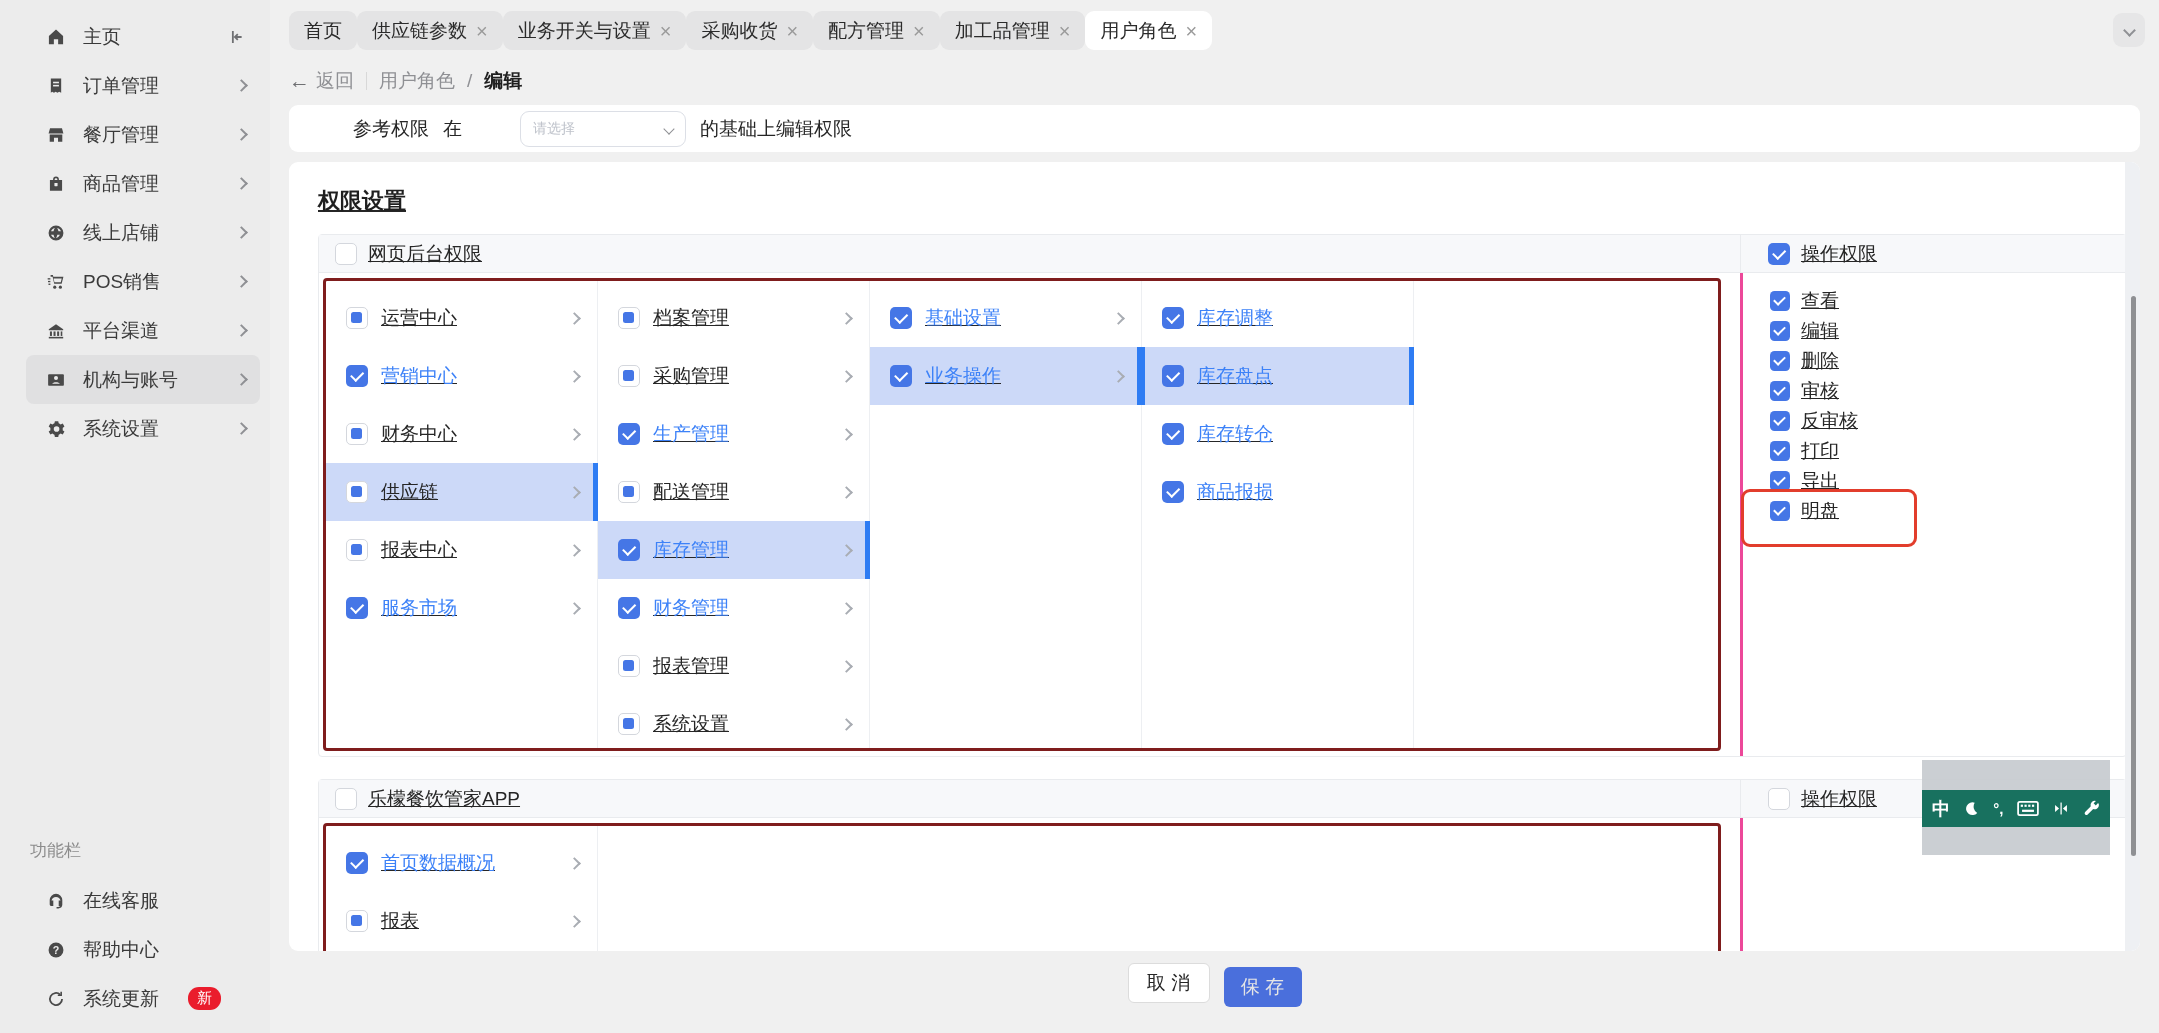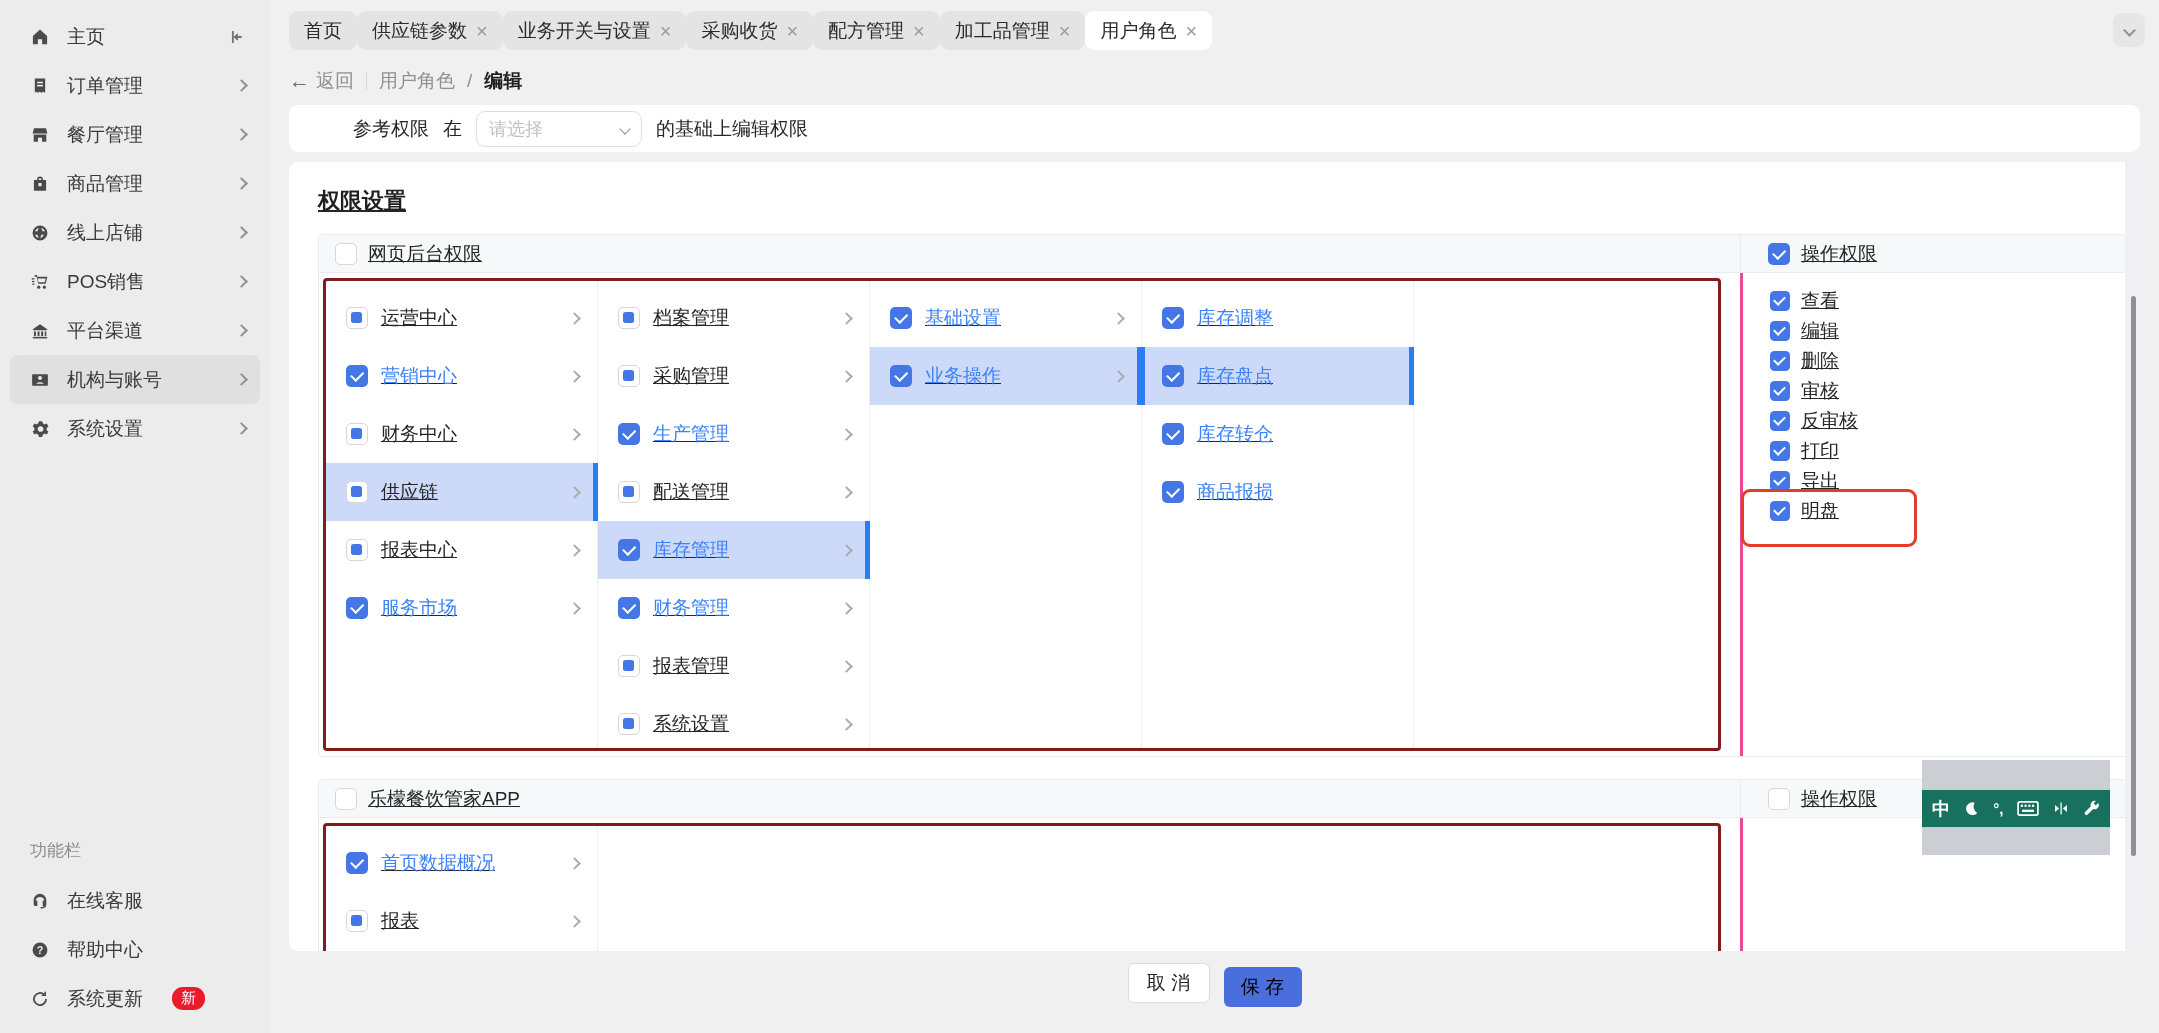--- a/index.html
+++ b/index.html
@@ -2,21 +2,21 @@
 <html><head>
 <meta charset="utf-8">
 <style>
   html,body{margin:0;padding:0;}
   body{width:2159px;height:1033px;overflow:hidden;background:#f0f0f0;
        font-family:"Liberation Sans","DejaVu Sans",sans-serif;color:#262626;position:relative;}
   *{box-sizing:border-box;}
 
   
   .sidebar{position:absolute;left:0;top:0;width:270px;height:1033px;background:#ececec;z-index:5;}
-  .nav{padding-top:12px;}
+  .nav{padding-top:12px;margin-left:16px;}
   .nav-item{height:49px;margin:0 10px;padding:0 14px 0 20px;border-radius:8px;
             display:flex;align-items:center;gap:17px;font-size:19px;color:#3a3a3a;cursor:pointer;}
   .nav-item.active{background:#e0e0e1;}
   .nav-icon{width:20px;height:20px;display:flex;align-items:center;justify-content:center;color:#4a4a4a;flex:none;}
   .nav-icon svg{display:block;}
   .nav-label{white-space:nowrap;}
   .chev{width:9px;height:9px;border-top:2px solid #8f9094;border-right:2px solid #8f9094;
         transform:rotate(45deg);flex:none;}
   .chev.lt{border-color:#a9adb3;}
   .chev.down{transform:rotate(135deg);}
@@ -37,21 +37,21 @@
   .breadcrumb{margin:17px 19px 0;display:flex;align-items:center;gap:12px;font-size:19px;height:28px;}
   .bc-back{color:#8f9094;display:flex;align-items:center;gap:6px;cursor:pointer;}
   .bc-arrow{font-size:21px;color:#6f7073;}
   .bc-div{width:1px;height:18px;background:#d8d8d8;}
   .bc-parent,.bc-sep{color:#8f9094;}
   .bc-current{color:#1f1f1f;font-weight:bold;}
 
   .ref-card{margin:10px 19px 0;height:47px;background:#fff;border-radius:9px;
             display:flex;align-items:center;padding-left:64px;gap:14px;font-size:19px;}
   .ref-select{width:166px;height:36px;border:1px solid #dcdfe6;border-radius:9px;background:#fff;
-              display:flex;align-items:center;padding:0 12px;color:#bfc3cb;font-size:18px;cursor:pointer;}
+              display:flex;align-items:center;padding:0 12px;color:#bfc3cb;font-size:14px;cursor:pointer;margin-left:44px;}
   .ref-select .chev{margin-left:auto;width:8px;height:8px;border-width:1.5px;}
 
   .perm-card{margin:10px 19px 0;height:789px;background:#fff;border-radius:9px;
              position:relative;overflow:hidden;text-decoration:underline;}
   .perm-title{padding:24px 0 0 29px;font-size:22px;font-weight:bold;color:#1f1f1f;line-height:30px;}
   .section{margin:18px 13px 0 29px;border:1px solid #e9ebee;border-radius:4px;position:relative;background:#fff;}
   .section-web{height:523px;}
   .section-app{height:420px;margin-top:22px;}
   .sec-header{height:38px;background:#f7f8fa;border-bottom:1px solid #e9ebee;display:flex;}
   .sec-h-left{width:1421px;display:flex;align-items:center;gap:11px;padding-left:16px;}
@@ -90,21 +90,21 @@
   .cb.sm.chk::after{left:4.4px;top:5.2px;width:9px;height:5px;}
 
   
   .scroll-track{position:absolute;right:0;top:0;bottom:0;width:15px;background:#eef0f3;z-index:3;}
   .scroll-thumb{position:absolute;right:4px;top:134px;width:5px;height:560px;background:#8e9094;border-radius:3px;cursor:pointer;}
 
   
   .page-footer{height:64px;display:flex;align-items:center;justify-content:center;gap:14px;}
   .btn{height:40px;border-radius:6px;font-size:19px;display:flex;align-items:center;justify-content:center;cursor:pointer;}
   .btn-cancel{width:82px;background:#fff;border:1px solid #dcdcdc;color:#262626;}
-  .btn-save{width:78px;background:#4a6fdc;color:#000000;margin-top:8px;}
+  .btn-save{width:78px;background:#4a6fdc;color:#e5e5e5;margin-top:8px;}
 
   
   .ime{position:absolute;left:1922px;top:760px;width:188px;height:95px;background:rgba(199,203,207,0.92);z-index:50;}
   .ime-bar{position:absolute;left:0;right:0;top:30px;height:37px;background:#18715f;
            display:flex;align-items:center;justify-content:space-between;padding:0 10px;color:#fff;}
   .ime-ic{display:flex;align-items:center;justify-content:center;font-size:18px;font-weight:bold;cursor:pointer;}
   .ime-ic svg{display:block;}
 </style>
 </head>
 <body>

